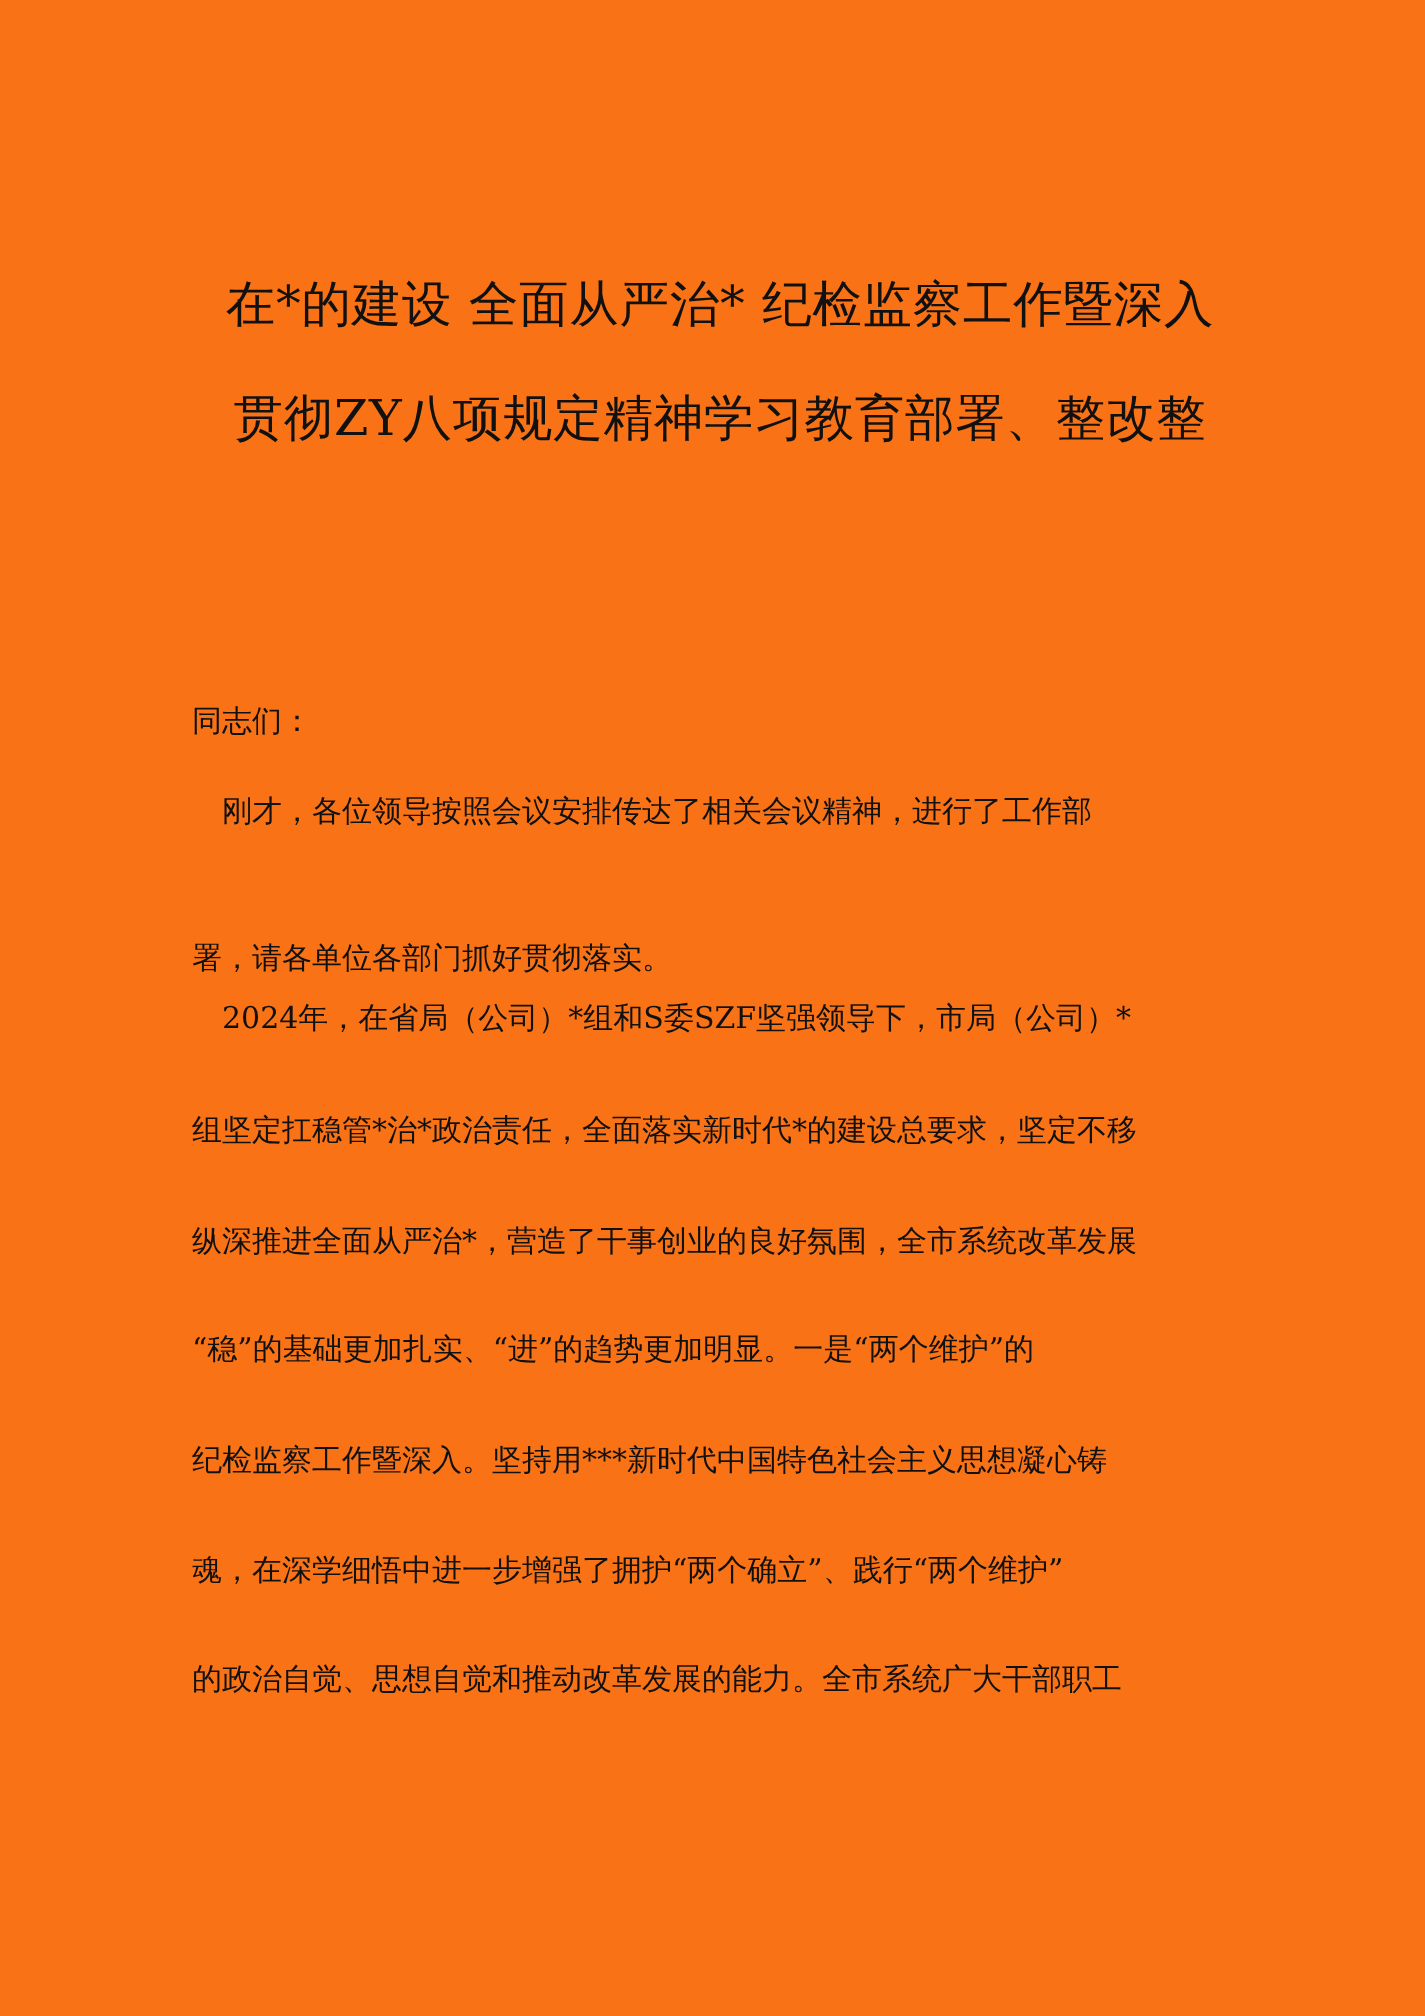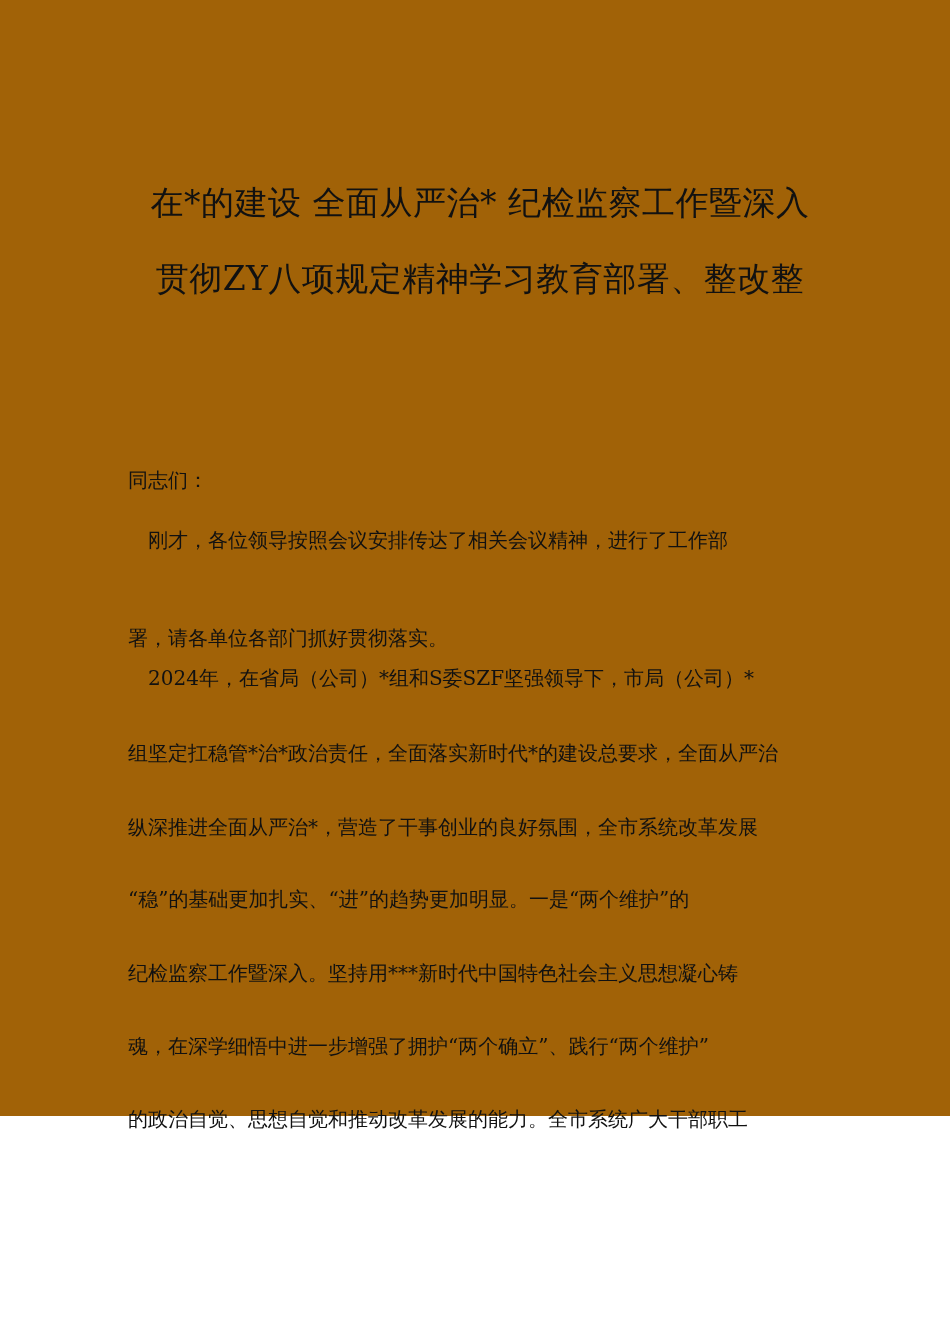--- a/index.html
+++ b/index.html
@@ -12,22 +12,22 @@
       height: 1344px;
       position: relative;
       overflow: hidden;
       font-family: "DejaVu Serif", "Liberation Serif", serif;
       color: #111111;
     }
     .page {
       position: absolute;
       left: 0; top: 0;
       width: 950px;
-      height: 1116px;
-      background: #a16207;
+      height: 1344px;
+      background: #f97316;
     }
     .title {
       position: absolute;
       left: 120px;
       width: 720px;
       top: 165px;
       text-align: center;
       font-size: 33px;
       line-height: 76px;
       letter-spacing: 0.5px;
@@ -59,21 +59,21 @@
   <div class="title">
     <span class="title-line">在*的建设 全面从严治* 纪检监察工作暨深入</span>
     <span class="title-line">贯彻ZY八项规定精神学习教育部署、整改整</span>
   </div>
 
   <div class="body-text" style="top:0;">
     <div class="line" style="top:468px;">同志们：</div>
     <div class="line" style="top:528px;">　刚才，各位领导按照会议安排传达了相关会议精神，进行了工作部</div>
     <div class="line" style="top:602px;margin-top:24px;">署，请各单位各部门抓好贯彻落实。</div>
     <div class="line" style="top:666px;">　2024年，在省局（公司）*组和S委SZF坚强领导下，市局（公司）*</div>
-    <div class="line" style="top:741px;">组坚定扛稳管*治*政治责任，全面落实新时代*的建设总要求，全面从严治</div>
+    <div class="line" style="top:741px;">组坚定扛稳管*治*政治责任，全面落实新时代*的建设总要求，坚定不移</div>
     <div class="line" style="top:815px;">纵深推进全面从严治*，营造了干事创业的良好氛围，全市系统改革发展</div>
     <div class="line" style="top:887px;">“稳”的基础更加扎实、“进”的趋势更加明显。一是“两个维护”的</div>
     <div class="line" style="top:961px;">纪检监察工作暨深入。坚持用***新时代中国特色社会主义思想凝心铸</div>
     <div class="line" style="top:1034px;">魂，在深学细悟中进一步增强了拥护“两个确立”、践行“两个维护”</div>
     <div class="line" style="top:1107px;">的政治自觉、思想自觉和推动改革发展的能力。全市系统广大干部职工</div>
   </div>
 
 </div>
 
 </body></html>

